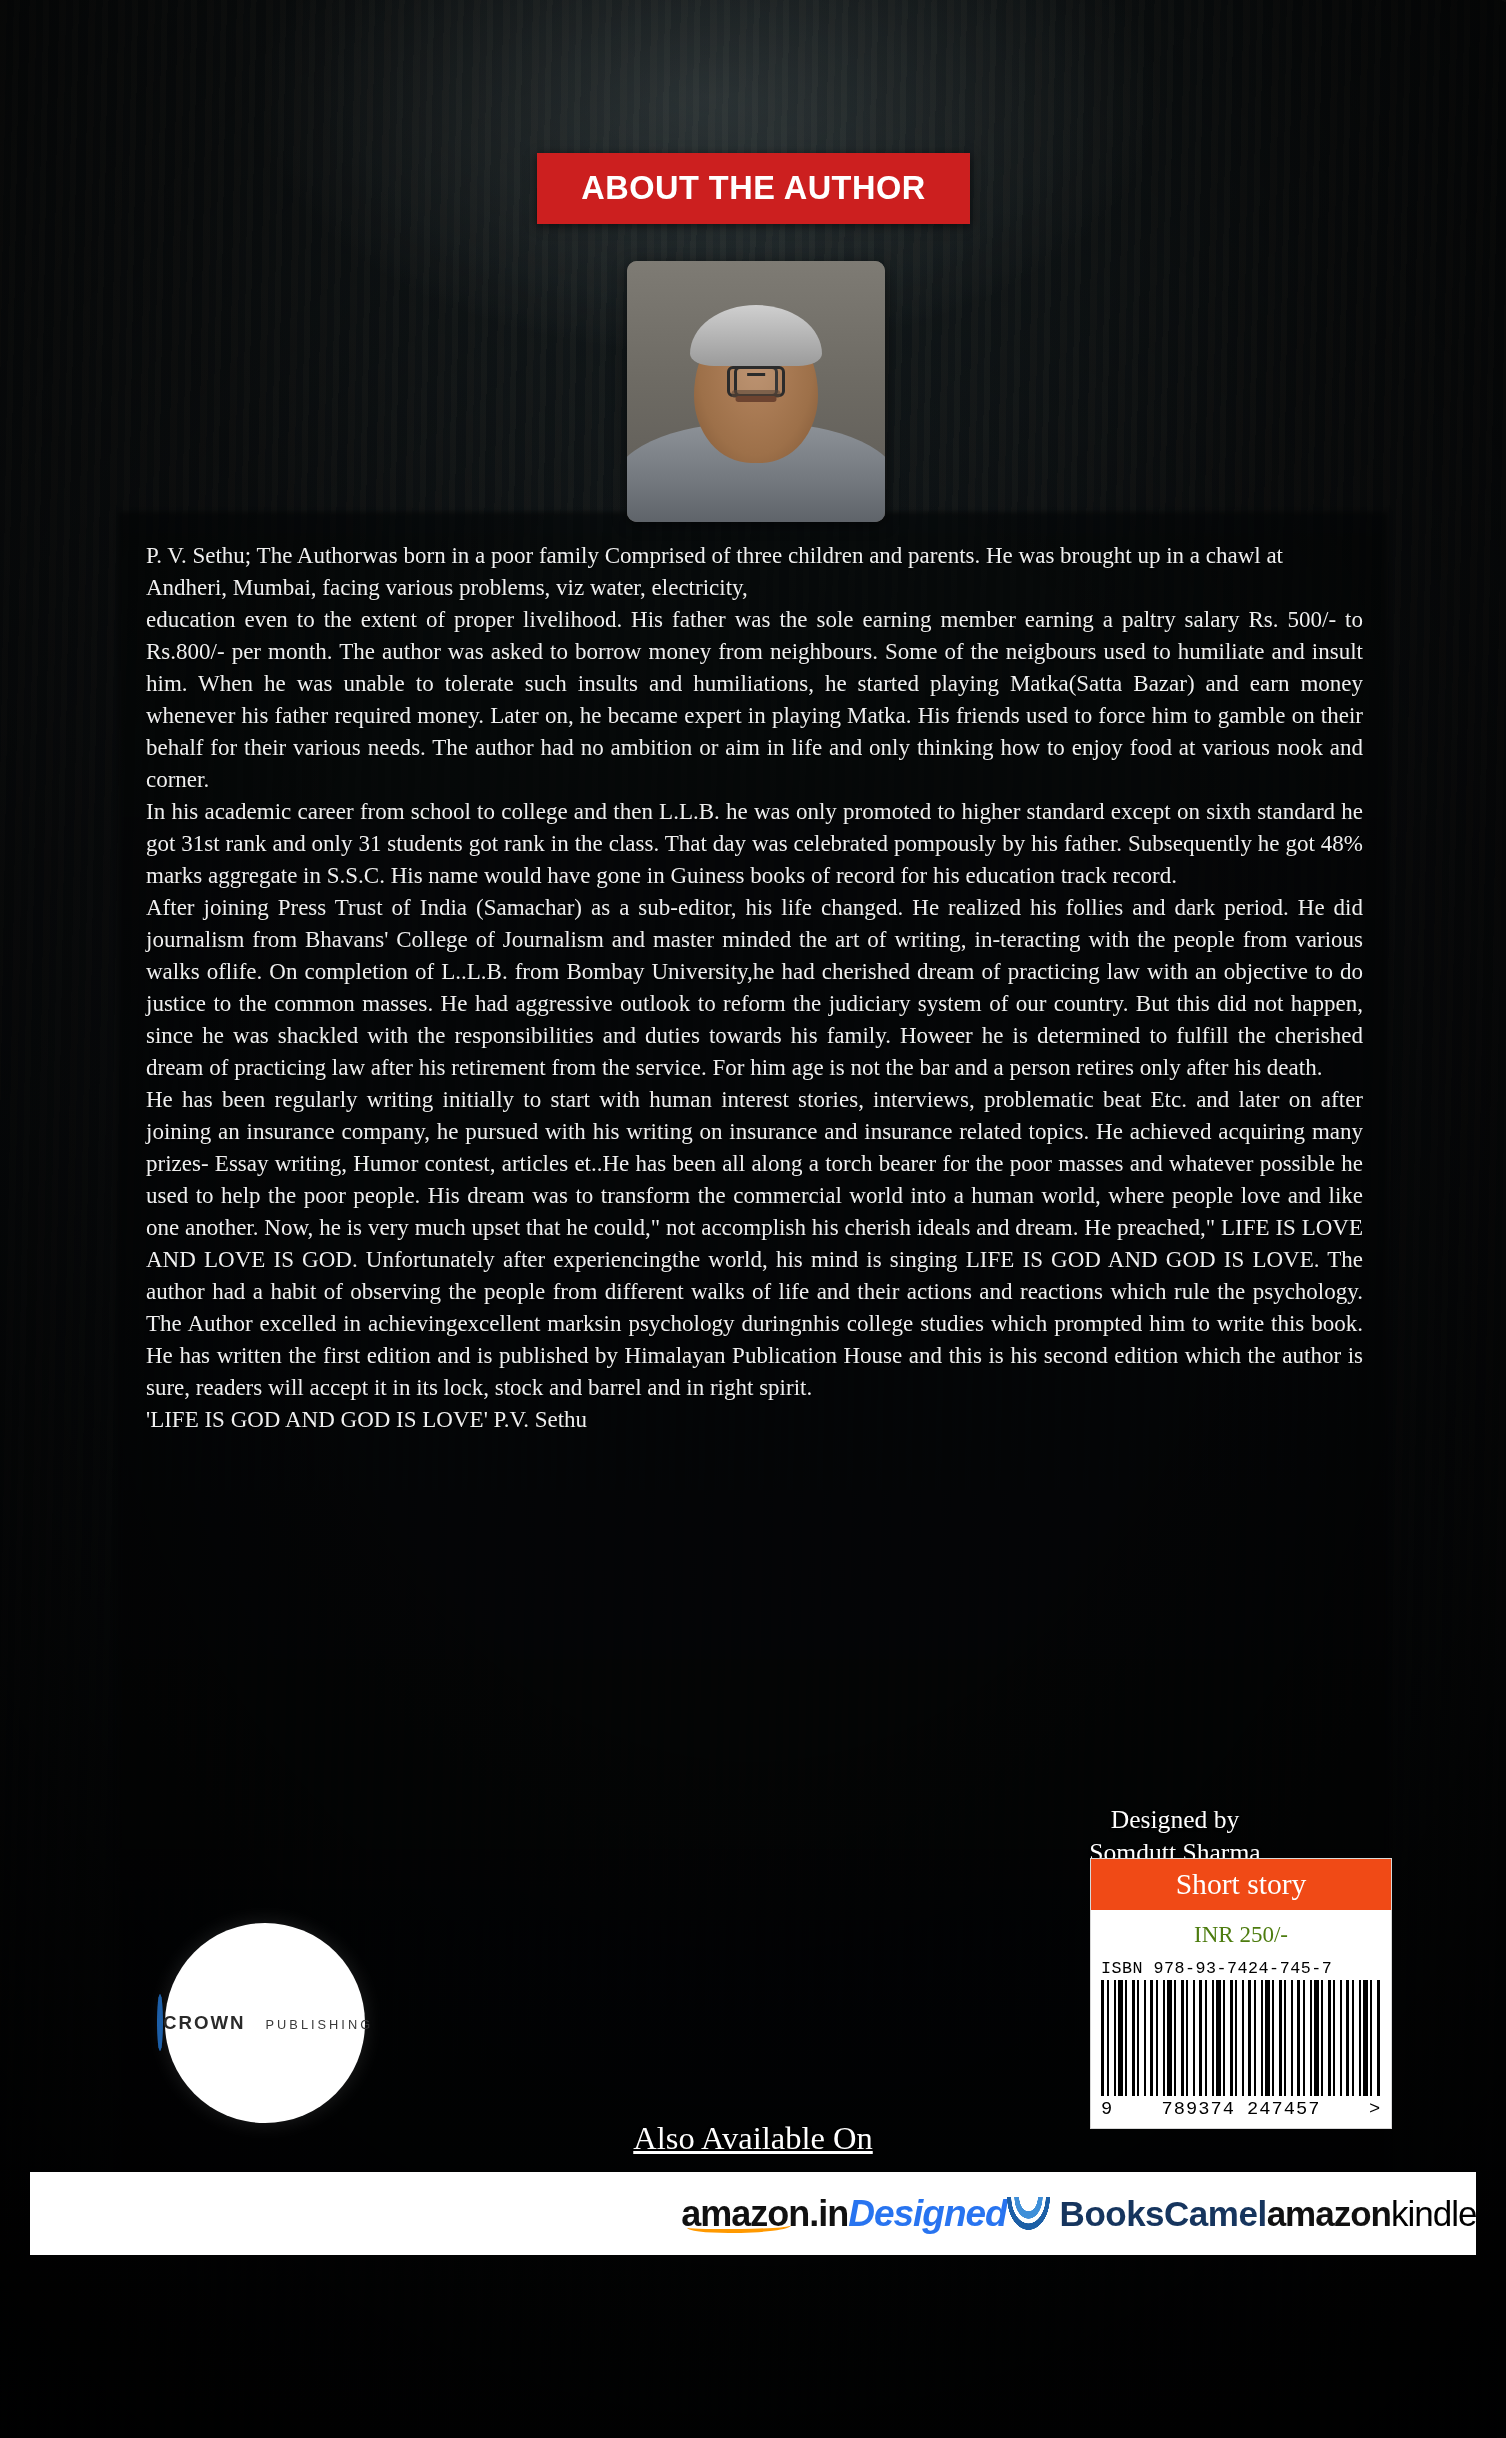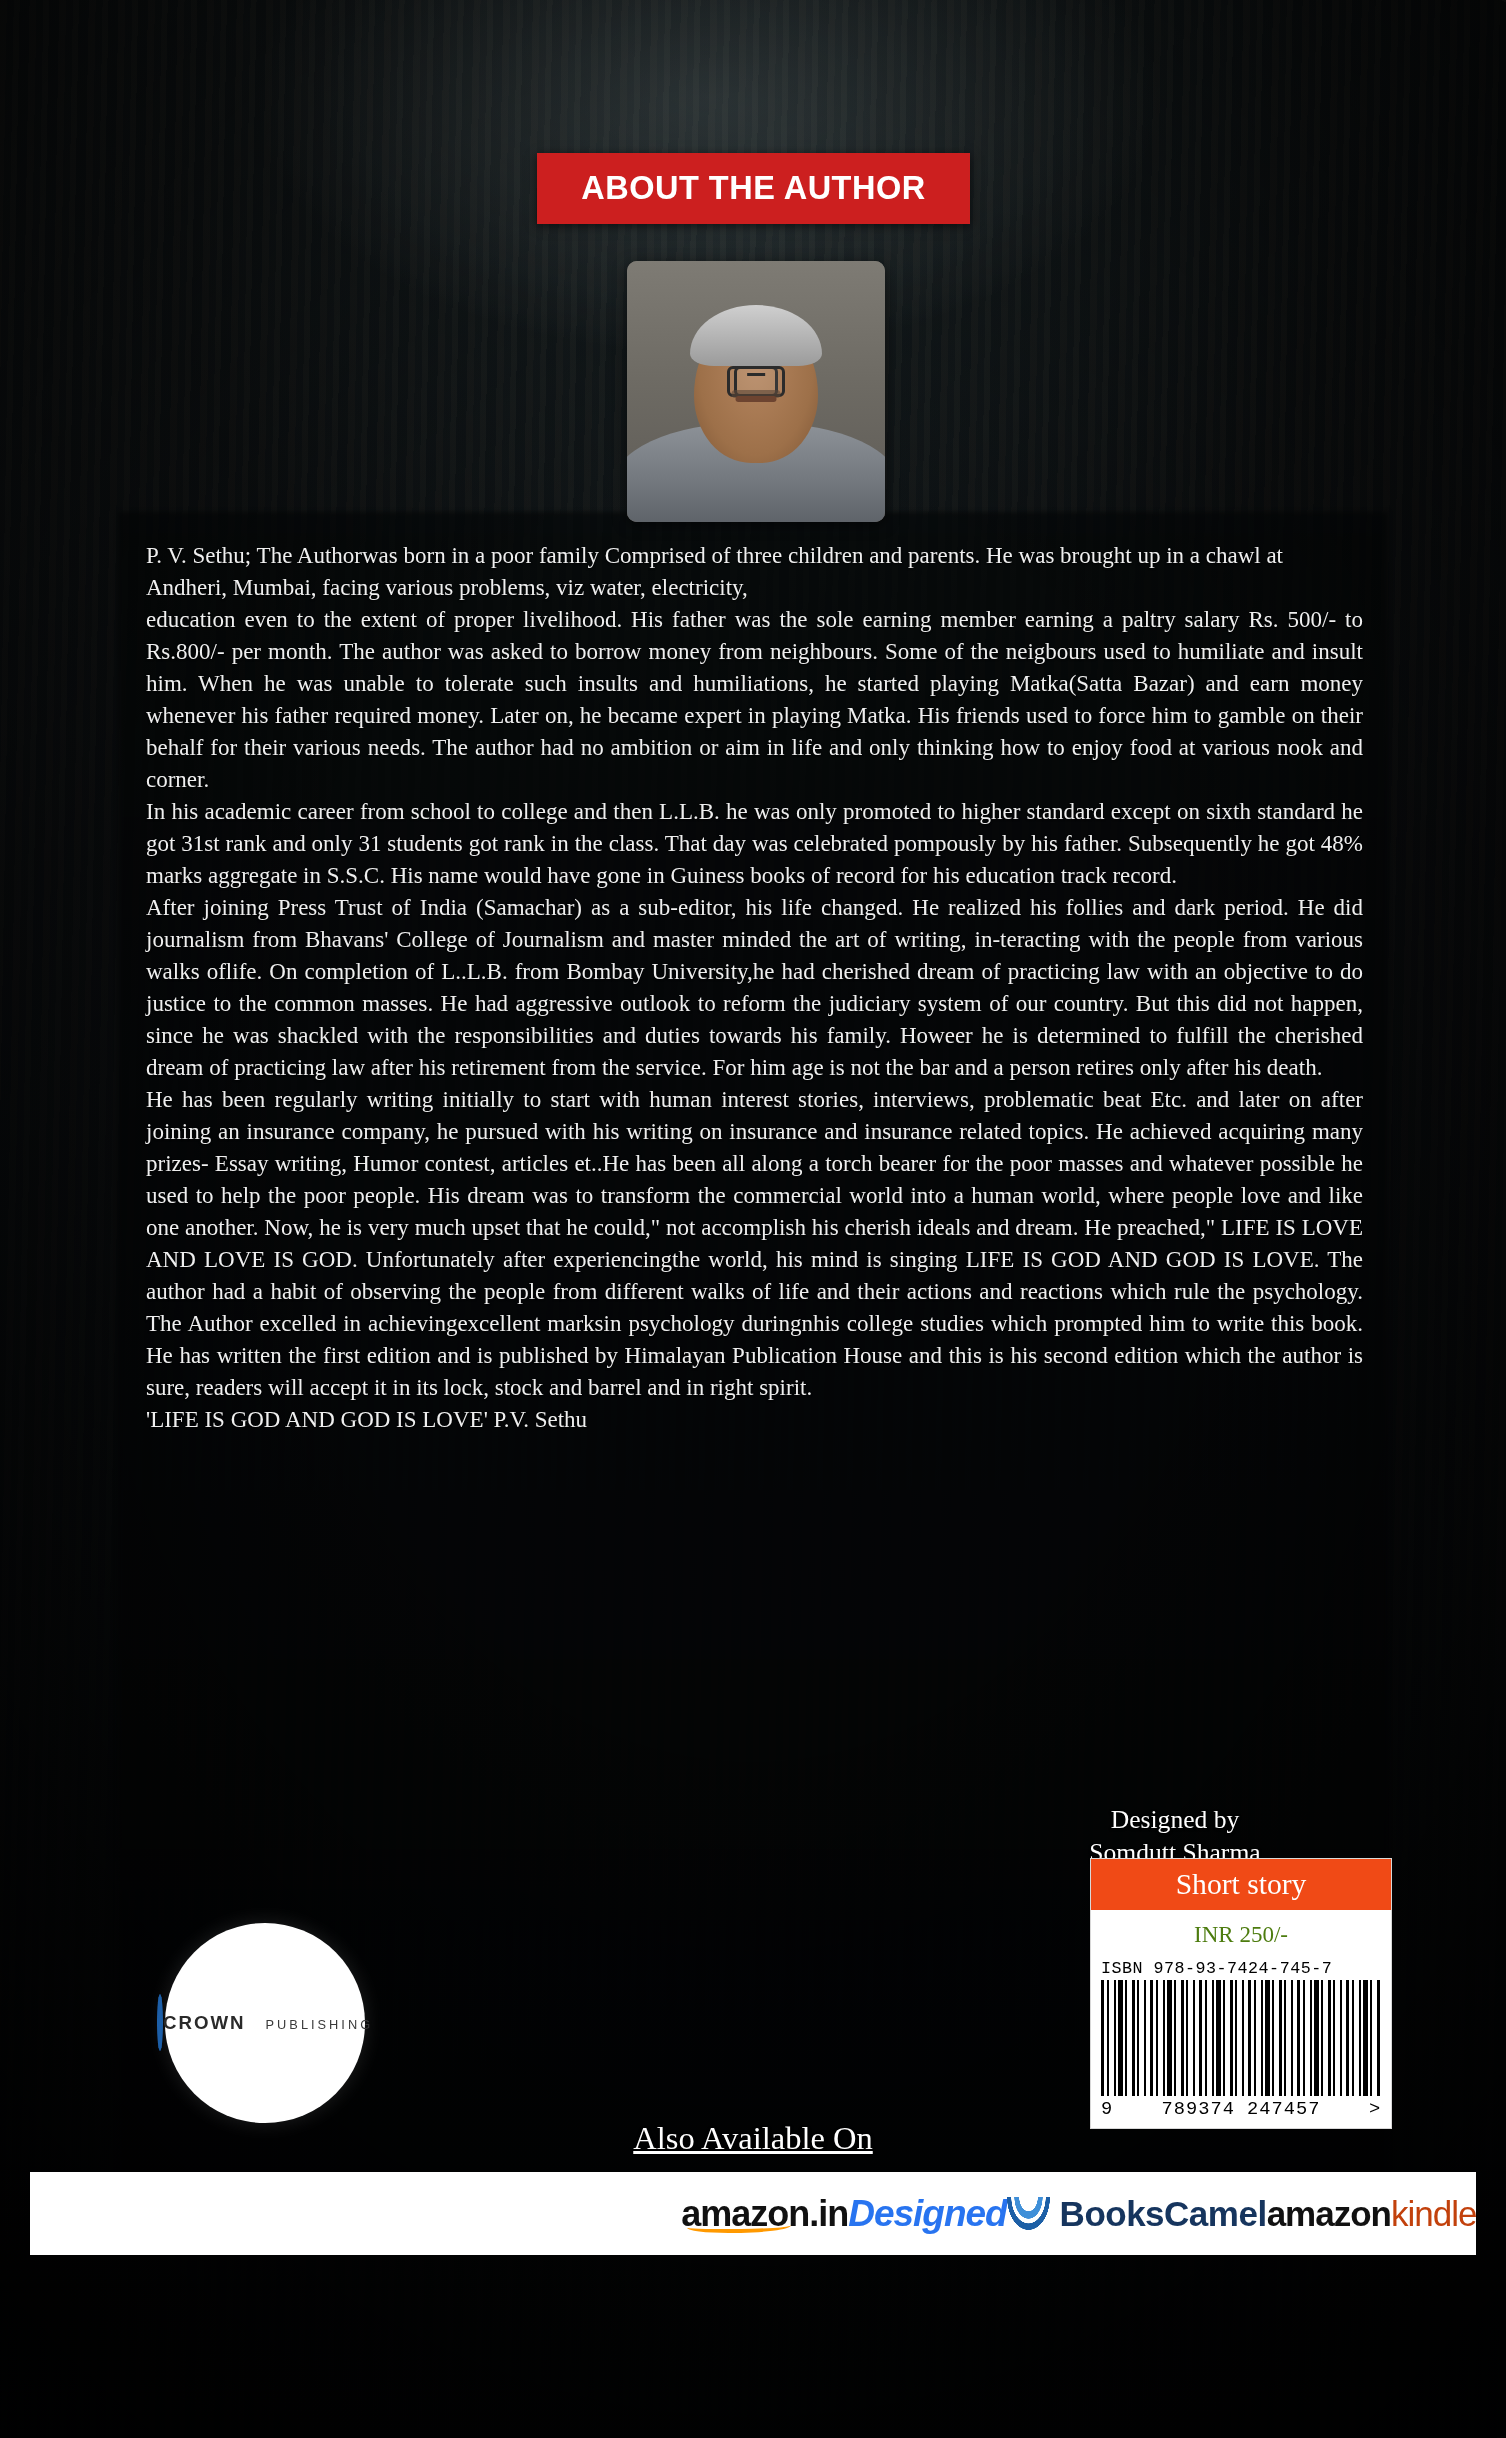--- a/index.html
+++ b/index.html
@@ -385,21 +385,21 @@
     font-weight: bold;
     color: #16355e;
     letter-spacing: -0.5px;
   }
   .kindle {
     font-size: 35px;
     color: #111;
     letter-spacing: -1px;
   }
   .kindle b { font-weight: bold; }
-  .kindle .k { color: #c2410c; font-weight: normal; margin-top: 41px; }
+  .kindle .k { color: #000000; font-weight: normal; margin-top: 41px; }
 </style>
 </head>
 <body>
 
 <div id="page">
 
   <div class="bg"></div>
   <div class="bg-beams"></div>
   <div class="bg-darkpanel"></div>
   <div class="bg-vignette"></div>

